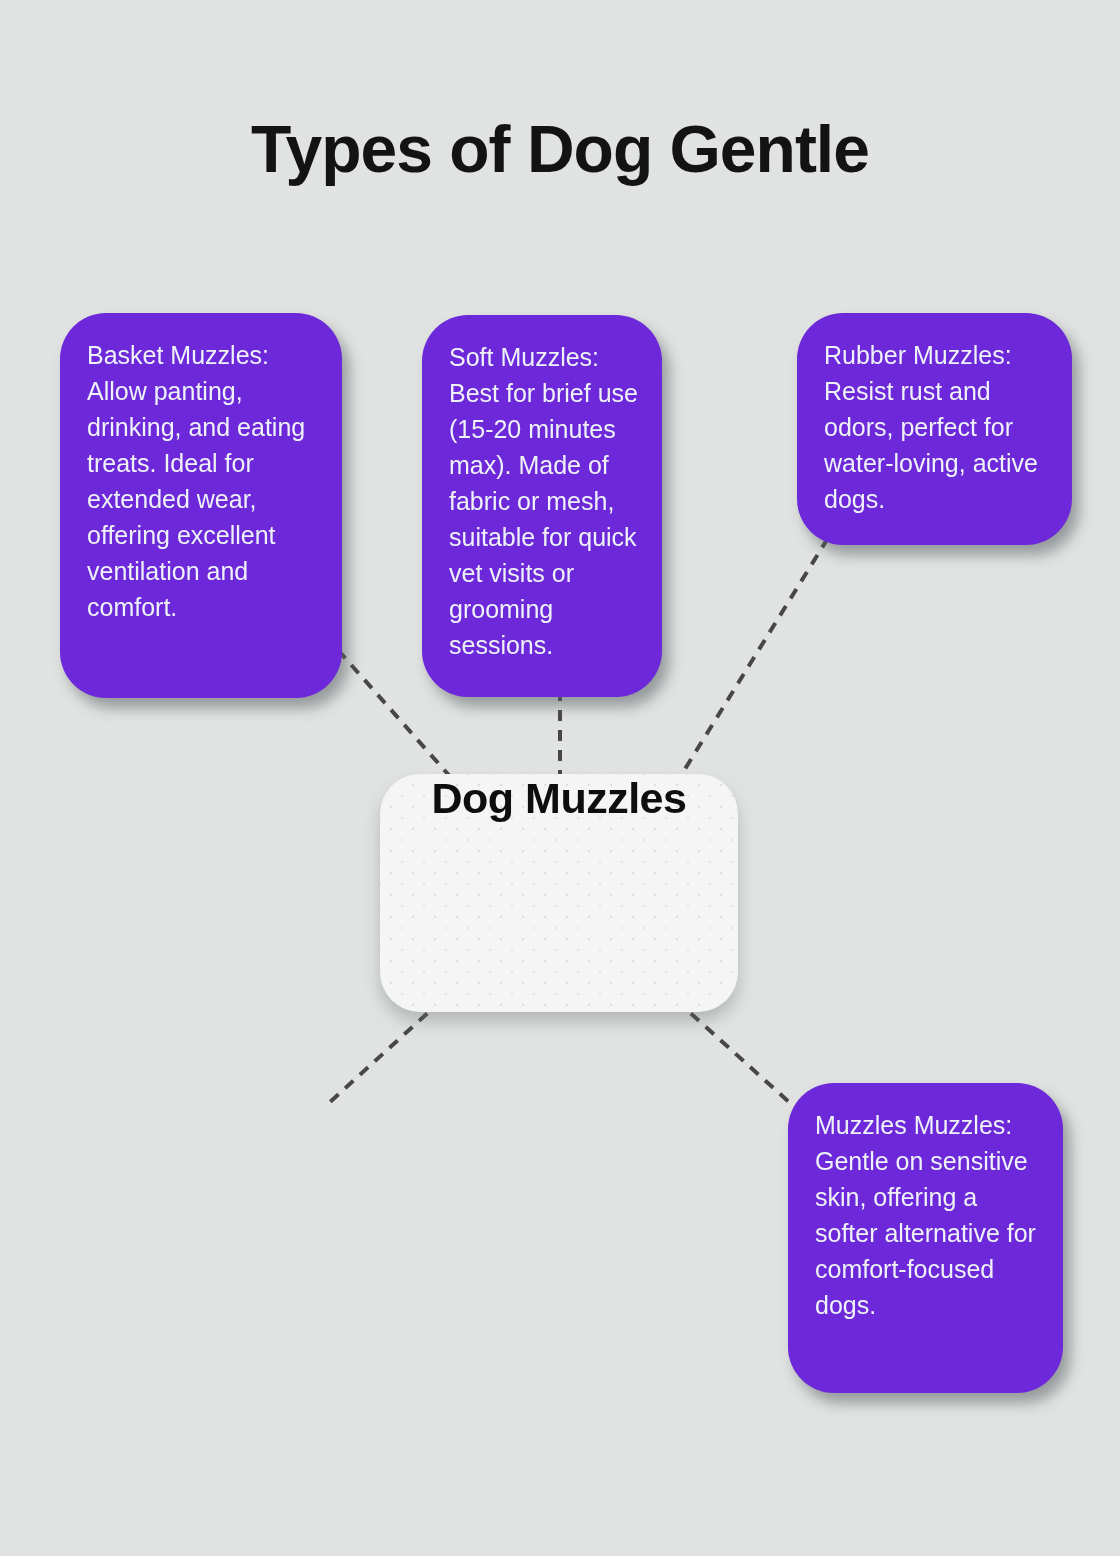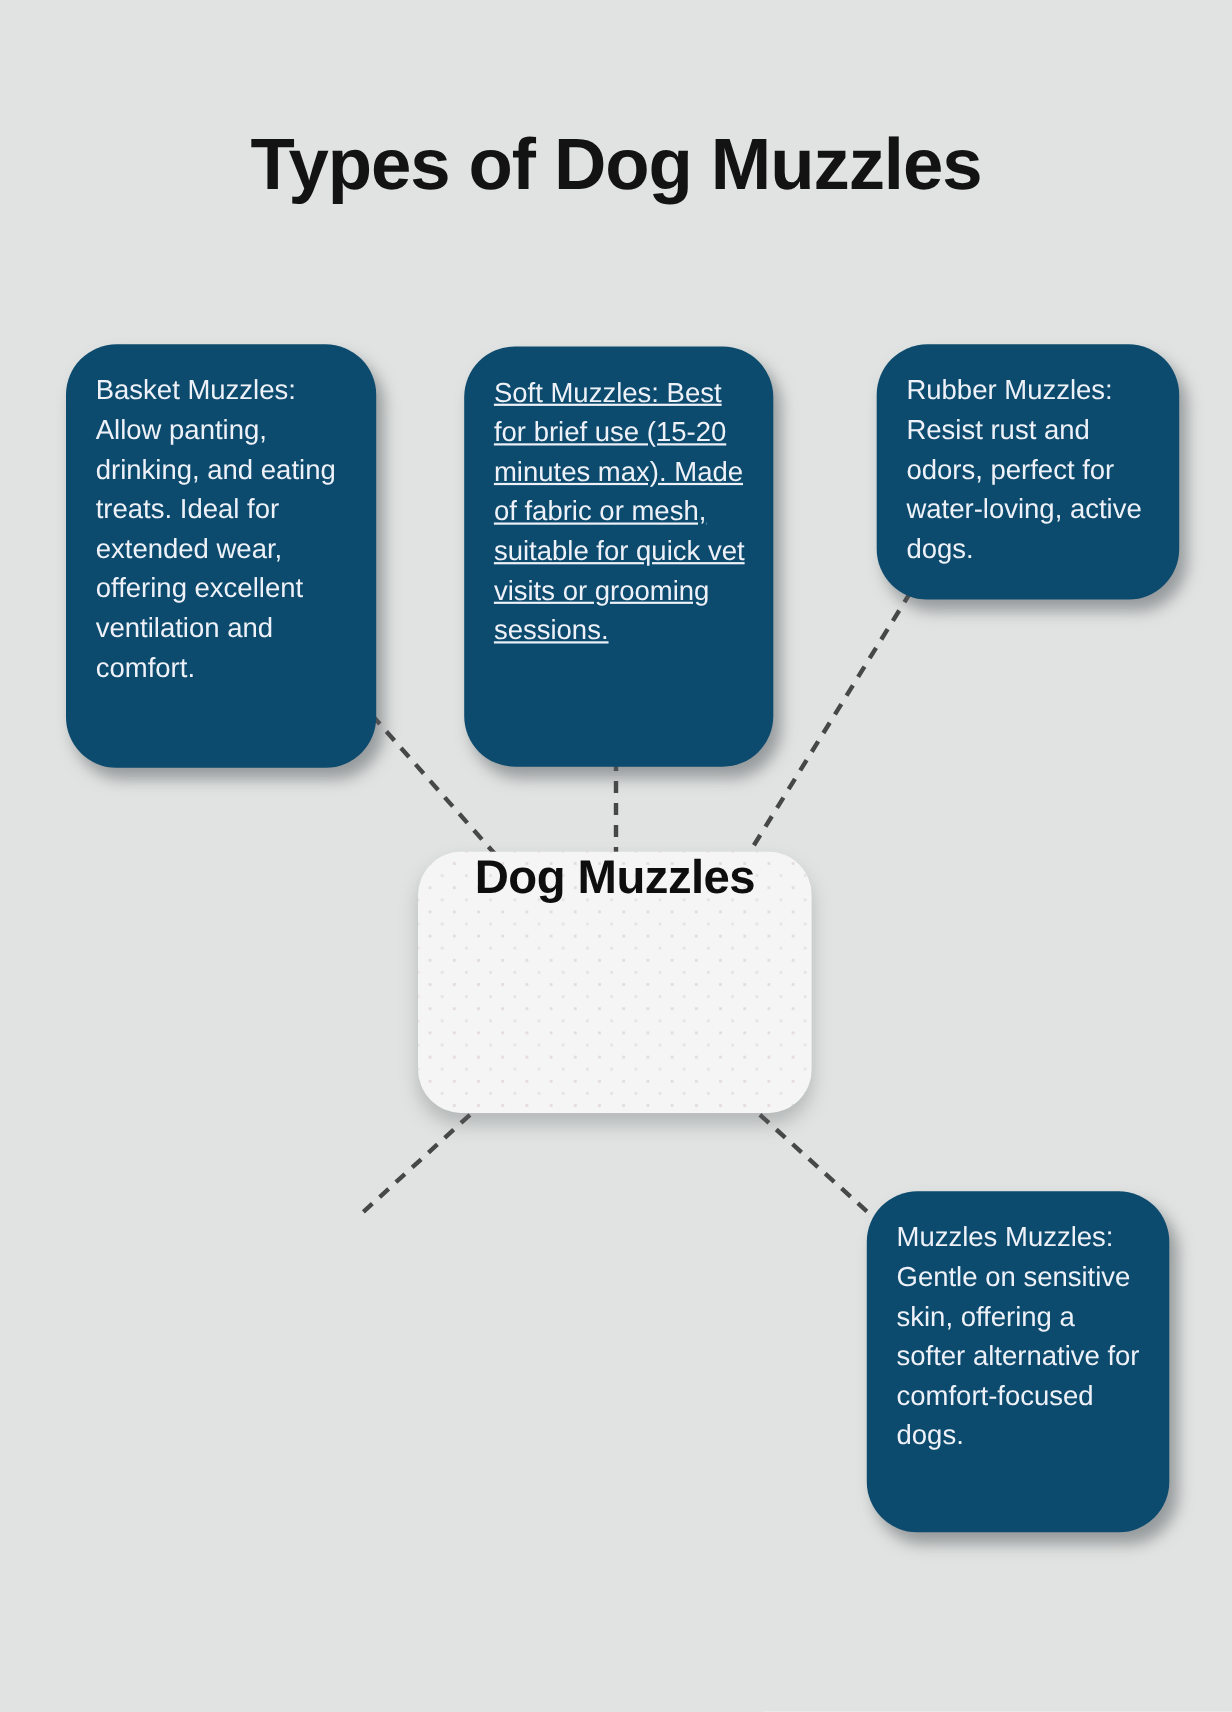--- a/index.html
+++ b/index.html
@@ -30,31 +30,31 @@
     letter-spacing: -1px;
     color: #131313;
   }
   .connectors {
     position: absolute;
     top: 0;
     left: 0;
   }
   .node {
     position: absolute;
-    background: #0c4a6e;
+    background: #6d28d9;
     color: #eef2f8;
     border-radius: 46px;
     padding: 24px 22px 20px 27px;
     box-sizing: border-box;
     font-size: 25px;
     line-height: 36px;
     box-shadow: 7px 10px 14px rgba(90, 95, 100, 0.55);
   }
   .node-basket   { left: 60px;  top: 313px; width: 282px; height: 385px; }
-  .node-soft     { left: 422px; top: 315px; width: 281px; height: 382px; text-decoration: underline; }
+  .node-soft     { left: 422px; top: 315px; width: 240px; height: 382px; }
   .node-rubber   { left: 783px; top: 313px; width: 275px; height: 232px; margin-left: 14px; }
   .node-leather  { left: 60px;  top: 1088px; width: 282px; height: 268px; }
   .node-silicone { left: 788px; top: 1083px; width: 275px; height: 310px; }
   .center-node {
     position: absolute;
     left: 380px;
     top: 774px;
     width: 358px;
     height: 238px;
     background-color: #f5f5f5;
@@ -73,21 +73,21 @@
     font-weight: bold;
     letter-spacing: -0.5px;
     color: #0e0e0e;
   }
 </style>
 </head>
 <body>
 
 <div class="canvas">
 
-  <div class="title">Types of Dog Muzzles</div>
+  <div class="title">Types of Dog Gentle</div>
 
   <svg class="connectors" width="1120" height="1556" viewBox="0 0 1120 1556">
     <g stroke="#474747" stroke-width="4" stroke-dasharray="11 9" fill="none">
       <line x1="338" y1="650" x2="462" y2="790"></line>
       <line x1="560" y1="690" x2="560" y2="790"></line>
       <line x1="828" y1="538" x2="672" y2="790"></line>
       <line x1="442" y1="1000" x2="330" y2="1102"></line>
       <line x1="676" y1="1000" x2="800" y2="1112"></line>
     </g>
   </svg>

